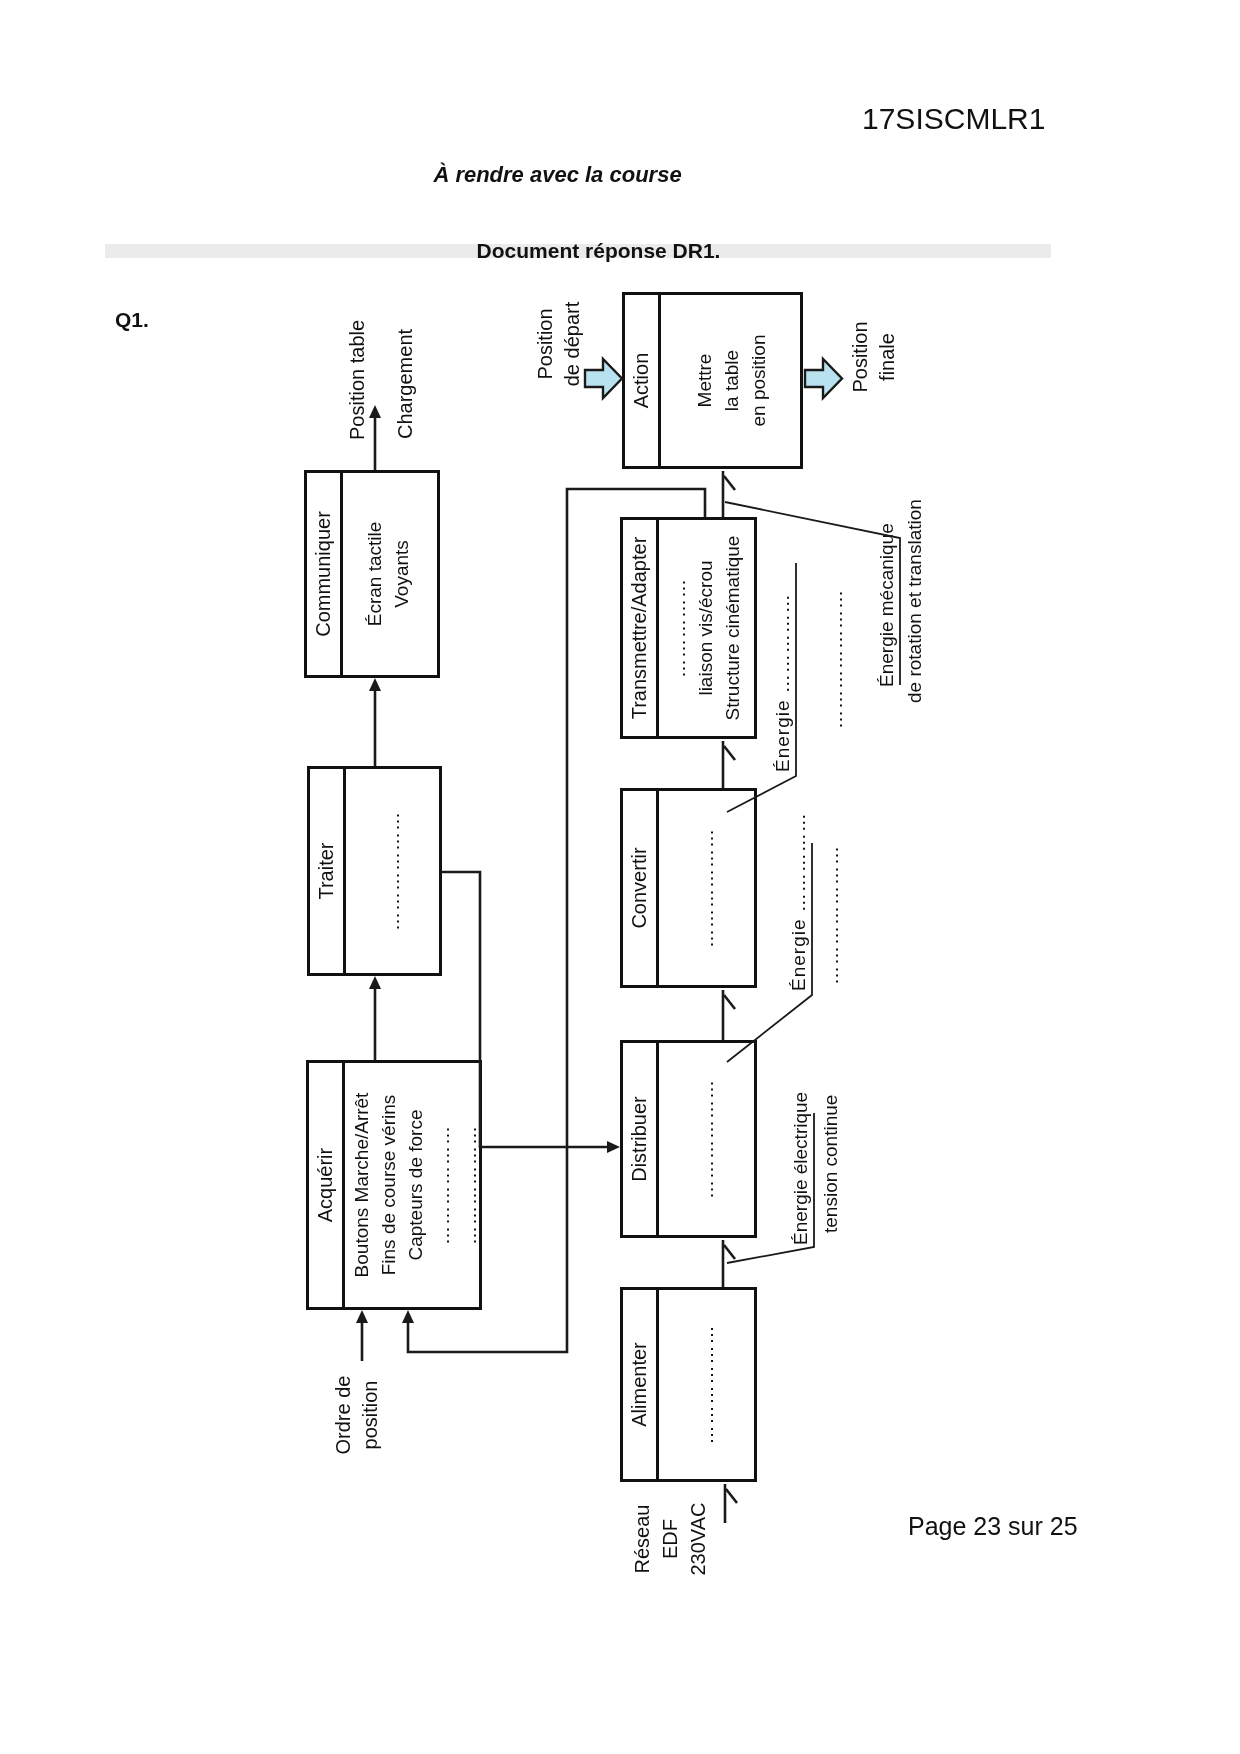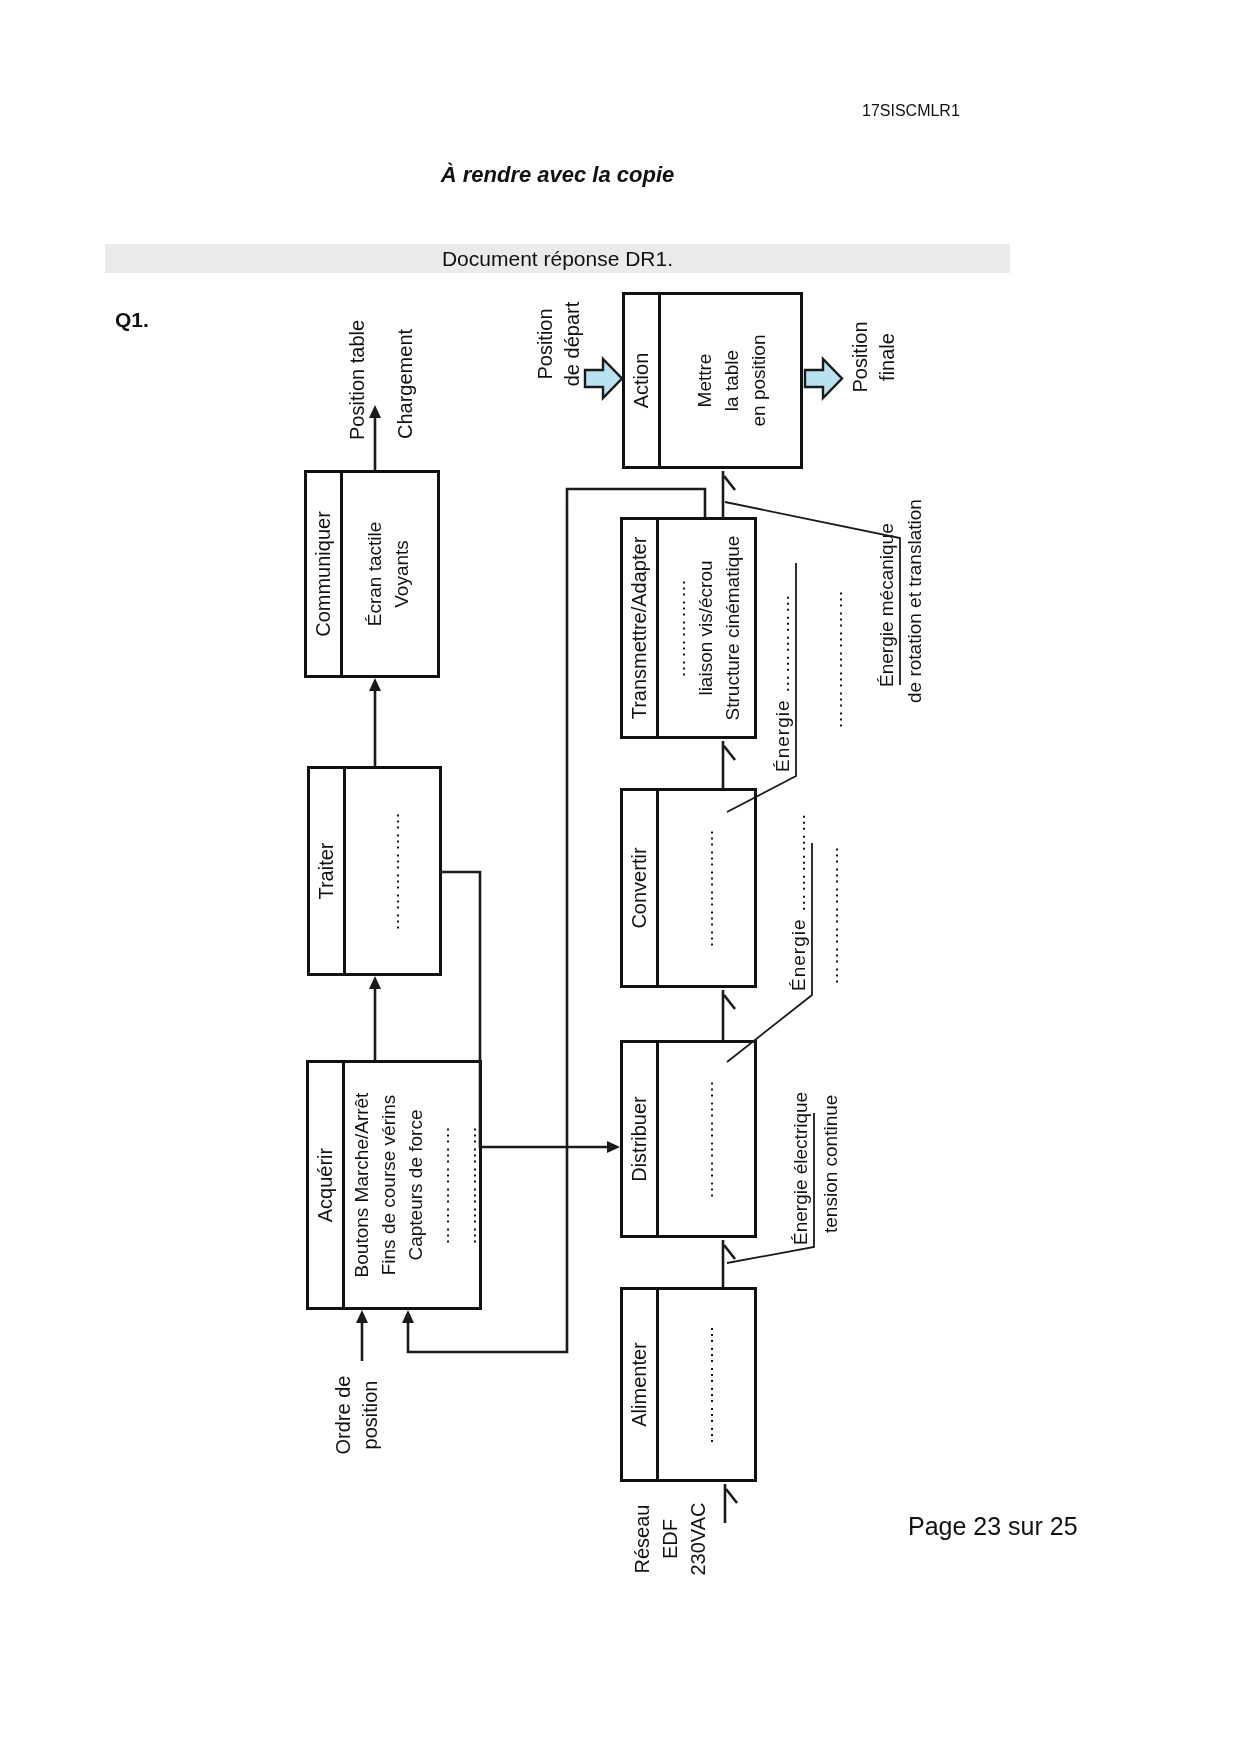--- a/index.html
+++ b/index.html
@@ -1,23 +1,23 @@
 <!DOCTYPE html>
 <html><head>
 <meta charset="utf-8">
 <style>
   html,body{margin:0;padding:0;background:#fff;}
   #page{position:relative;width:1240px;height:1754px;background:#ffffff;
         font-family:"Liberation Sans", sans-serif;color:#111;overflow:hidden;}
-  .doc-code{position:absolute;left:862px;top:102px;font-size:16px;text-align:right;}
+  .doc-code{position:absolute;left:862px;top:102px;font-size:30px;text-align:right;}
   .return-note{position:absolute;left:105px;top:162px;width:905px;text-align:center;
                font-size:22px;font-weight:bold;font-style:italic;}
-  .banner{position:absolute;left:105px;top:244px;width:905px;height:29px;
+  .banner{position:absolute;left:105px;top:244px;width:905px;height:14px;
           display:flex;align-items:center;justify-content:center;
-          font-size:21px;font-weight:normal;}
+          font-size:21px;font-weight:bold;padding-left:41px;}
   .q-label{position:absolute;left:115px;top:280px;font-size:21px;font-weight:bold;margin-top:28px;}
   .footer{position:absolute;left:908px;top:1512px;font-size:25px;text-align:center;}
 
   
   .diagram{position:absolute;left:300px;top:1585px;width:1300px;height:630px;
            transform:rotate(-90deg);transform-origin:0 0;}
   .fbox{position:absolute;border:3px solid #111;background:#fff;box-sizing:border-box;}
   .fbox-head{height:33px;border-bottom:3px solid #111;display:flex;align-items:center;
              justify-content:center;font-size:20px;white-space:nowrap;}
   .fbox-body{text-align:center;font-size:19px;}
@@ -28,21 +28,21 @@
   .elbl{position:absolute;font-size:19px;line-height:24px;white-space:nowrap;}
   .dots{letter-spacing:1px;}
   svg.overlay{position:absolute;left:0;top:0;}
 </style>
 </head>
 <body>
 
 <div id="page">
 
   <div class="doc-code">17SISCMLR1</div>
-  <div class="return-note">À rendre avec la copie</div>
+  <div class="return-note">À rendre avec la course</div>
   <div class="banner" id="banner" style="background: rgb(235, 235, 235);">Document réponse DR1.</div>
   <div class="q-label">Q1.</div>
   <div class="footer">Page 23 sur 25</div>
 
   <div class="diagram">
 
     <div class="fbox" style="left:275px;top:6px;width:250px;height:176px;">
       <div class="fbox-head">Acquérir</div>
       <div class="fbox-body" style="padding-top:3px;">
         <div class="bline">Boutons Marche/Arrêt</div>

